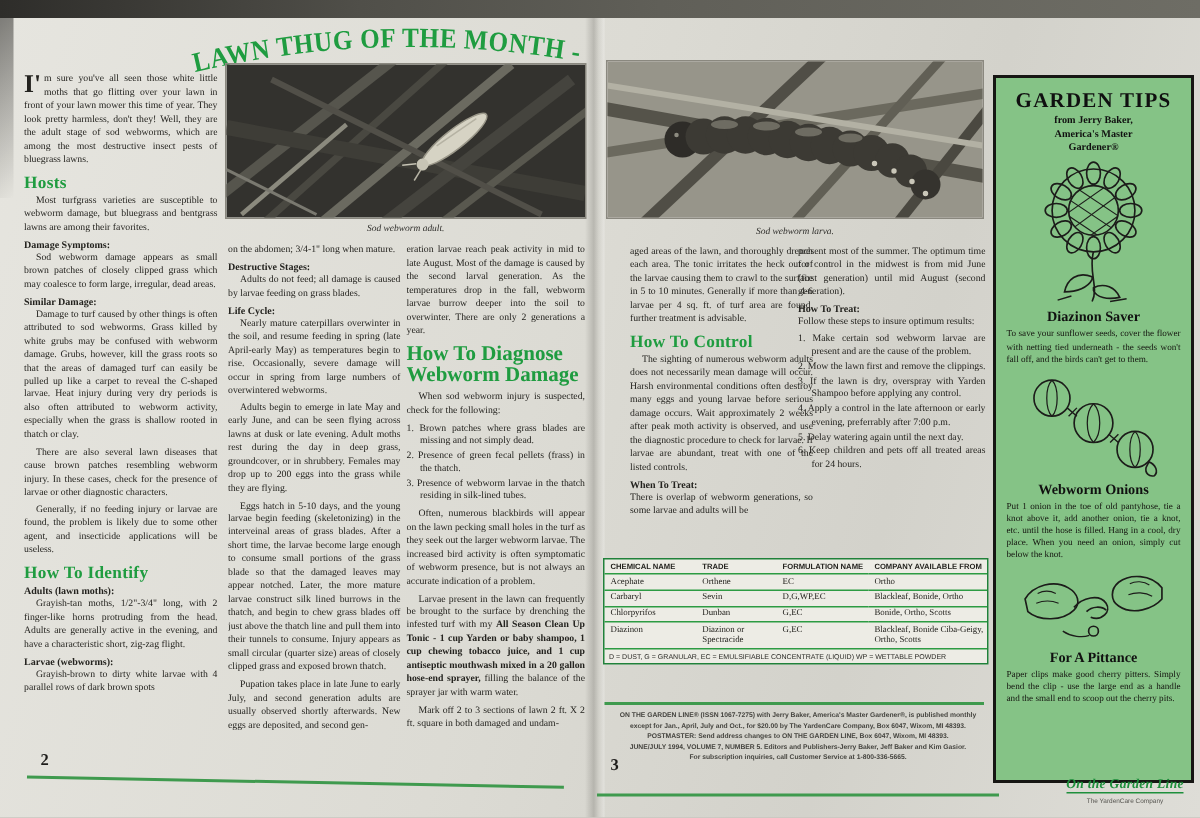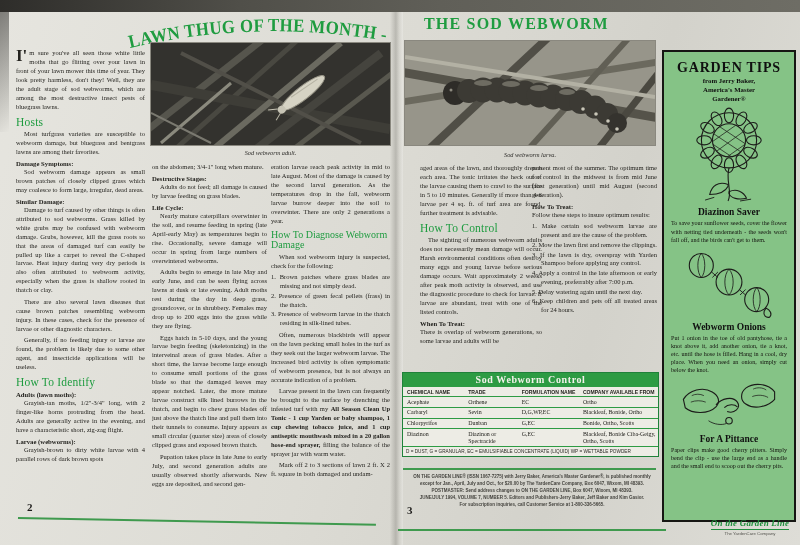--- a/index.html
+++ b/index.html
@@ -15,23 +15,23 @@
   .fold{position:absolute;left:390px;top:0;width:13px;height:100%;
     background:linear-gradient(90deg,rgba(60,58,52,0),rgba(60,58,52,.22) 45%,rgba(60,58,52,.05) 70%,rgba(255,255,255,.28));}
   .edge-left{position:absolute;left:0;top:0;width:9px;height:120px;
     background:linear-gradient(135deg,rgba(40,39,36,.55),rgba(40,39,36,0));}
 
   
   .col{position:absolute;overflow:hidden;}
   .para{font-size:6.5px;line-height:1.38;text-align:justify;text-indent:8px;margin-bottom:2.5px;}
   .noindent{text-indent:0;}
   .bold{font-weight:bold;}
-  .ghead{color:var(--green);font-weight:normal;margin:4px 0 2px;line-height:1.05;}
+  .ghead{color:var(--green);font-weight:bold;margin:4px 0 2px;line-height:1.05;}
   .ghead-lg{font-size:11.5px;letter-spacing:.2px;}
-  .ghead-md{font-size:10px;}
+  .ghead-md{font-size:14px;}
   .bhead{font-size:6.7px;font-weight:bold;margin:3px 0 1px;}
   .li{font-size:6.5px;line-height:1.35;text-align:justify;padding-left:9px;text-indent:-9px;margin-bottom:1px;}
   .dropcap::first-letter{float:left;font-size:17px;line-height:12px;padding:1px 2px 0 0;font-weight:bold;}
   .cap{position:absolute;font-size:6.3px;font-style:italic;text-align:center;color:#2e2d2a;}
   .pn{position:absolute;font-weight:bold;font-size:11px;color:#1d1c1a;}
   .rule{position:absolute;height:1.6px;background:var(--rule);}
 
   
   .title-arch{position:absolute;left:126px;top:0;}
   .photo{position:absolute;border:1px solid #8a887f;}
@@ -159,21 +159,20 @@
     <p class="para" style="margin-top:3px">Often, numerous blackbirds will appear on the lawn pecking small holes in the turf as they seek out the larger webworm larvae.  The increased bird activity is often symptomatic of webworm presence, but is not always an accurate indication of a problem.</p>
     <p class="para"><span>Larvae present in the lawn can frequently be brought to the surface by drenching the infested turf with my </span><span class="bold">All Season Clean Up Tonic - 1 cup Yarden or baby shampoo, 1 cup chewing tobacco juice, and 1 cup antiseptic mouthwash mixed in a 20 gallon hose-end sprayer,</span><span> filling the balance of the sprayer jar with warm water.</span></p>
     <p class="para">Mark off 2 to 3 sections of lawn 2 ft. X 2 ft. square in both damaged and undam-</p>
   </div>
 
   <div class="pn pn-left">2</div>
   <div class="rule rule-left"></div>
 
   <div class="fold"></div>
 
-  <h1 class="rtitle">THE SOD WEBWORM</h1>
 
   <div class="photo photo-right">
     <svg width="250" height="104" viewBox="0 0 250 104">
       <rect width="250" height="104" fill="#97958a"></rect>
       <line x1="-10" y1="30" x2="260" y2="78" stroke="#55534a" stroke-width="9"></line>
       <line x1="-10" y1="62" x2="260" y2="20" stroke="#6b695e" stroke-width="7"></line>
       <line x1="20" y1="112" x2="150" y2="-10" stroke="#504e46" stroke-width="8"></line>
       <line x1="120" y1="112" x2="230" y2="-10" stroke="#615f55" stroke-width="6"></line>
       <line x1="190" y1="112" x2="255" y2="30" stroke="#4a4840" stroke-width="7"></line>
       <line x1="0" y1="16" x2="250" y2="56" stroke="#b3b1a4" stroke-width="4"></line>
@@ -219,21 +218,20 @@
     <p class="para noindent">Follow these steps to insure optimum results:</p>
     <div class="li">1.  Make certain sod webworm larvae are present and are the cause of the problem.</div>
     <div class="li">2.  Mow the lawn first and remove the clippings.</div>
     <div class="li">3.  If the lawn is dry, overspray with Yarden Shampoo before applying any control.</div>
     <div class="li">4.  Apply a control in the late afternoon or early evening, preferrably after 7:00 p.m.</div>
     <div class="li">5.  Delay watering again until the next day.</div>
     <div class="li">6.  Keep children and pets off all treated areas for 24 hours.</div>
   </div>
 
   <div class="ctl">
-    <div class="ctl-title">Sod Webworm Control</div>
     <div class="ctl-grid">
       <div class="ctl-h">CHEMICAL NAME</div>
       <div class="ctl-h">TRADE</div>
       <div class="ctl-h">FORMULATION NAME</div>
       <div class="ctl-h">COMPANY AVAILABLE FROM</div>
 
       <div class="ctl-c">Acephate</div>
       <div class="ctl-c">Orthene</div>
       <div class="ctl-c">EC</div>
       <div class="ctl-c">Ortho</div>

